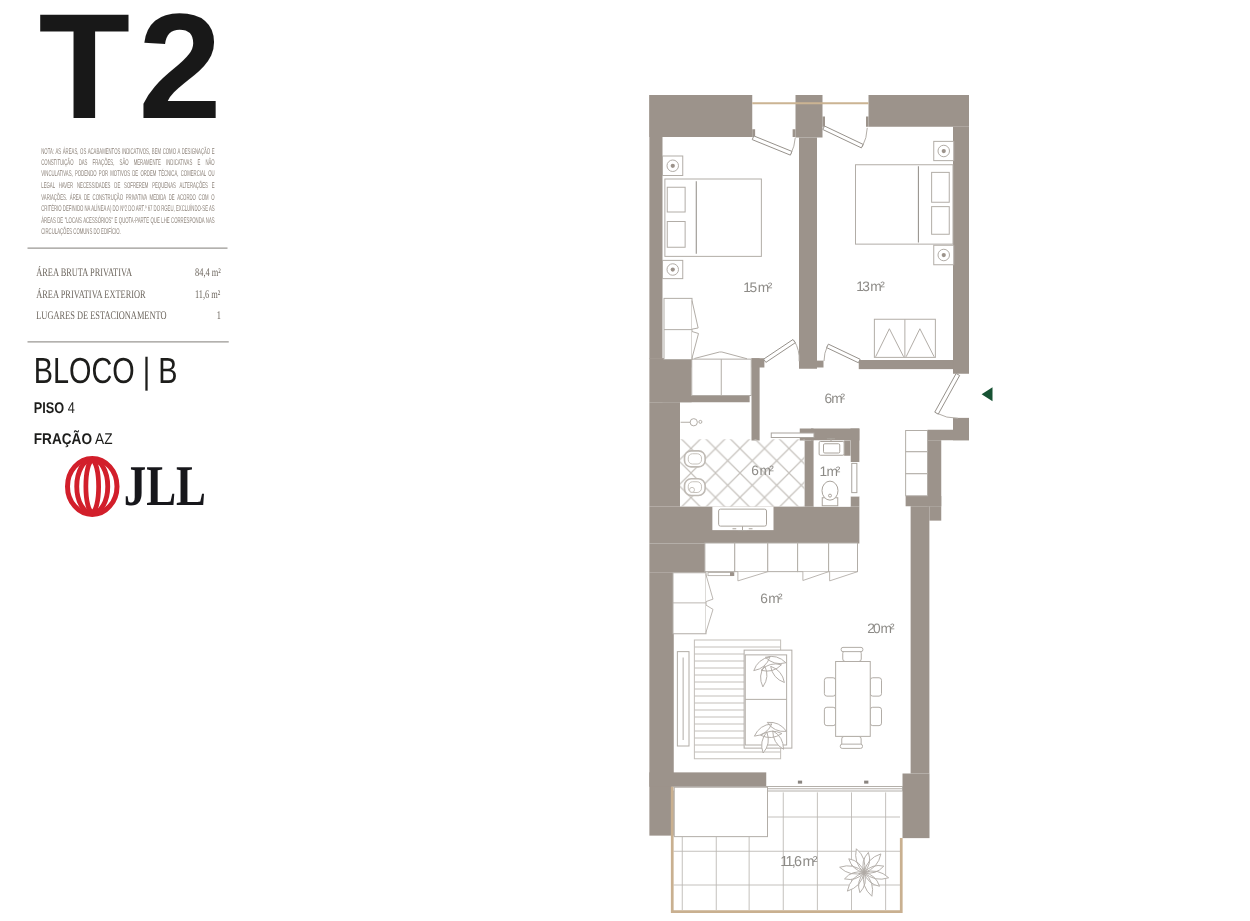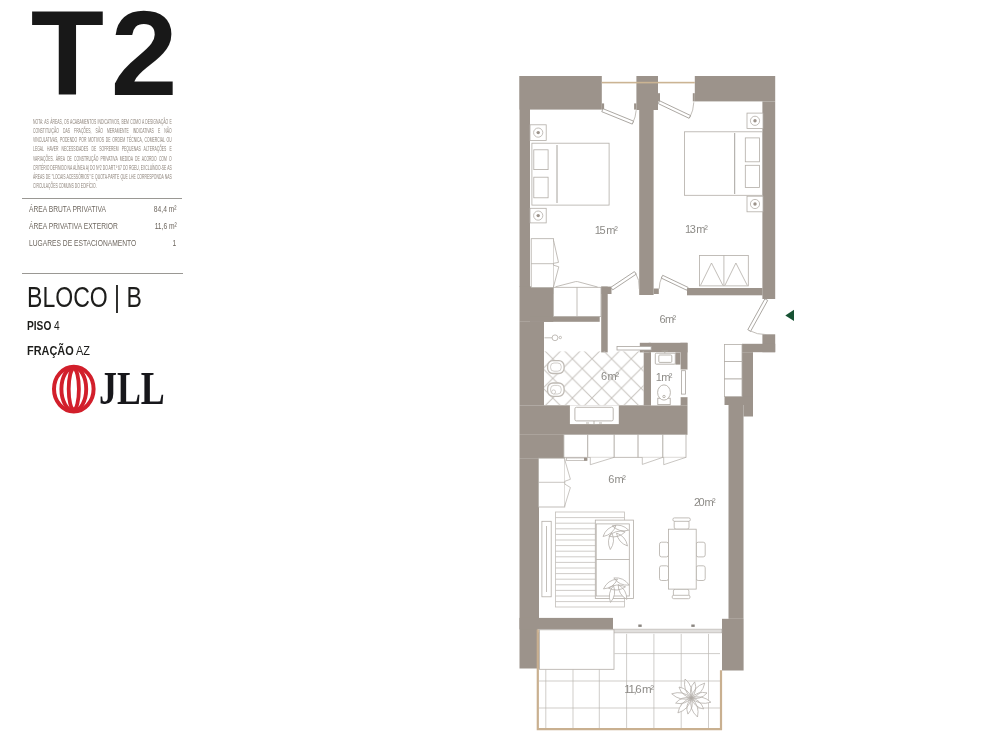--- a/index.html
+++ b/index.html
@@ -1,19 +1,19 @@
 <!DOCTYPE html>
 <html><head><meta charset="utf-8"><style>
 html,body{margin:0;padding:0;background:#fff;width:1000px;height:737px;overflow:hidden;}
 body{font-family:"Liberation Sans",sans-serif;position:relative;}
 .abs{position:absolute;}
 #t2{left:30.8px;top:-6.7px;font-size:120px;font-weight:bold;color:#181818;letter-spacing:6.6px;line-height:1;}
 #disc{left:32.5px;top:116.5px;width:272px;font-size:6.7px;line-height:9.26px;text-align:justify;color:#8b8178;letter-spacing:0.01px;transform:scaleX(0.51);transform-origin:0 0;}
 .hr{height:0;border-top:1px solid #9a9894;}
-#tbl{left:29px;top:201px;width:147.5px;font-size:9.3px;color:#6e675f;}
+#tbl{left:29px;top:211px;width:147.5px;font-size:9.3px;color:#6e675f;font-family:Liberation Serif, serif;}
 #tbl .row{position:relative;height:16.9px;line-height:16.9px;}
 #tbl .lab{display:inline-block;transform:scaleX(0.72);transform-origin:0 0;white-space:nowrap;}
 #tbl .v{position:absolute;right:0;top:0;transform:scaleX(0.72);transform-origin:100% 0;}
 #bloco{left:26.8px;top:281px;font-size:29px;color:#1d1d1b;transform:scaleX(0.795);transform-origin:0 0;white-space:nowrap;letter-spacing:0px;}
 #piso{left:27.3px;top:318.6px;font-size:12.4px;color:#1d1d1b;transform:scaleX(0.82);transform-origin:0 0;}
 #frac{left:27.3px;top:343.5px;font-size:12.4px;color:#1d1d1b;transform:scaleX(0.88);transform-origin:0 0;}
 #jll{left:99px;top:366px;font-family:"Liberation Serif",serif;font-weight:bold;font-size:46px;color:#17171b;transform:scaleX(0.78);transform-origin:0 0;line-height:1;}
 </style></head>
 <body>
 <div class="abs" id="t2">T2</div>

